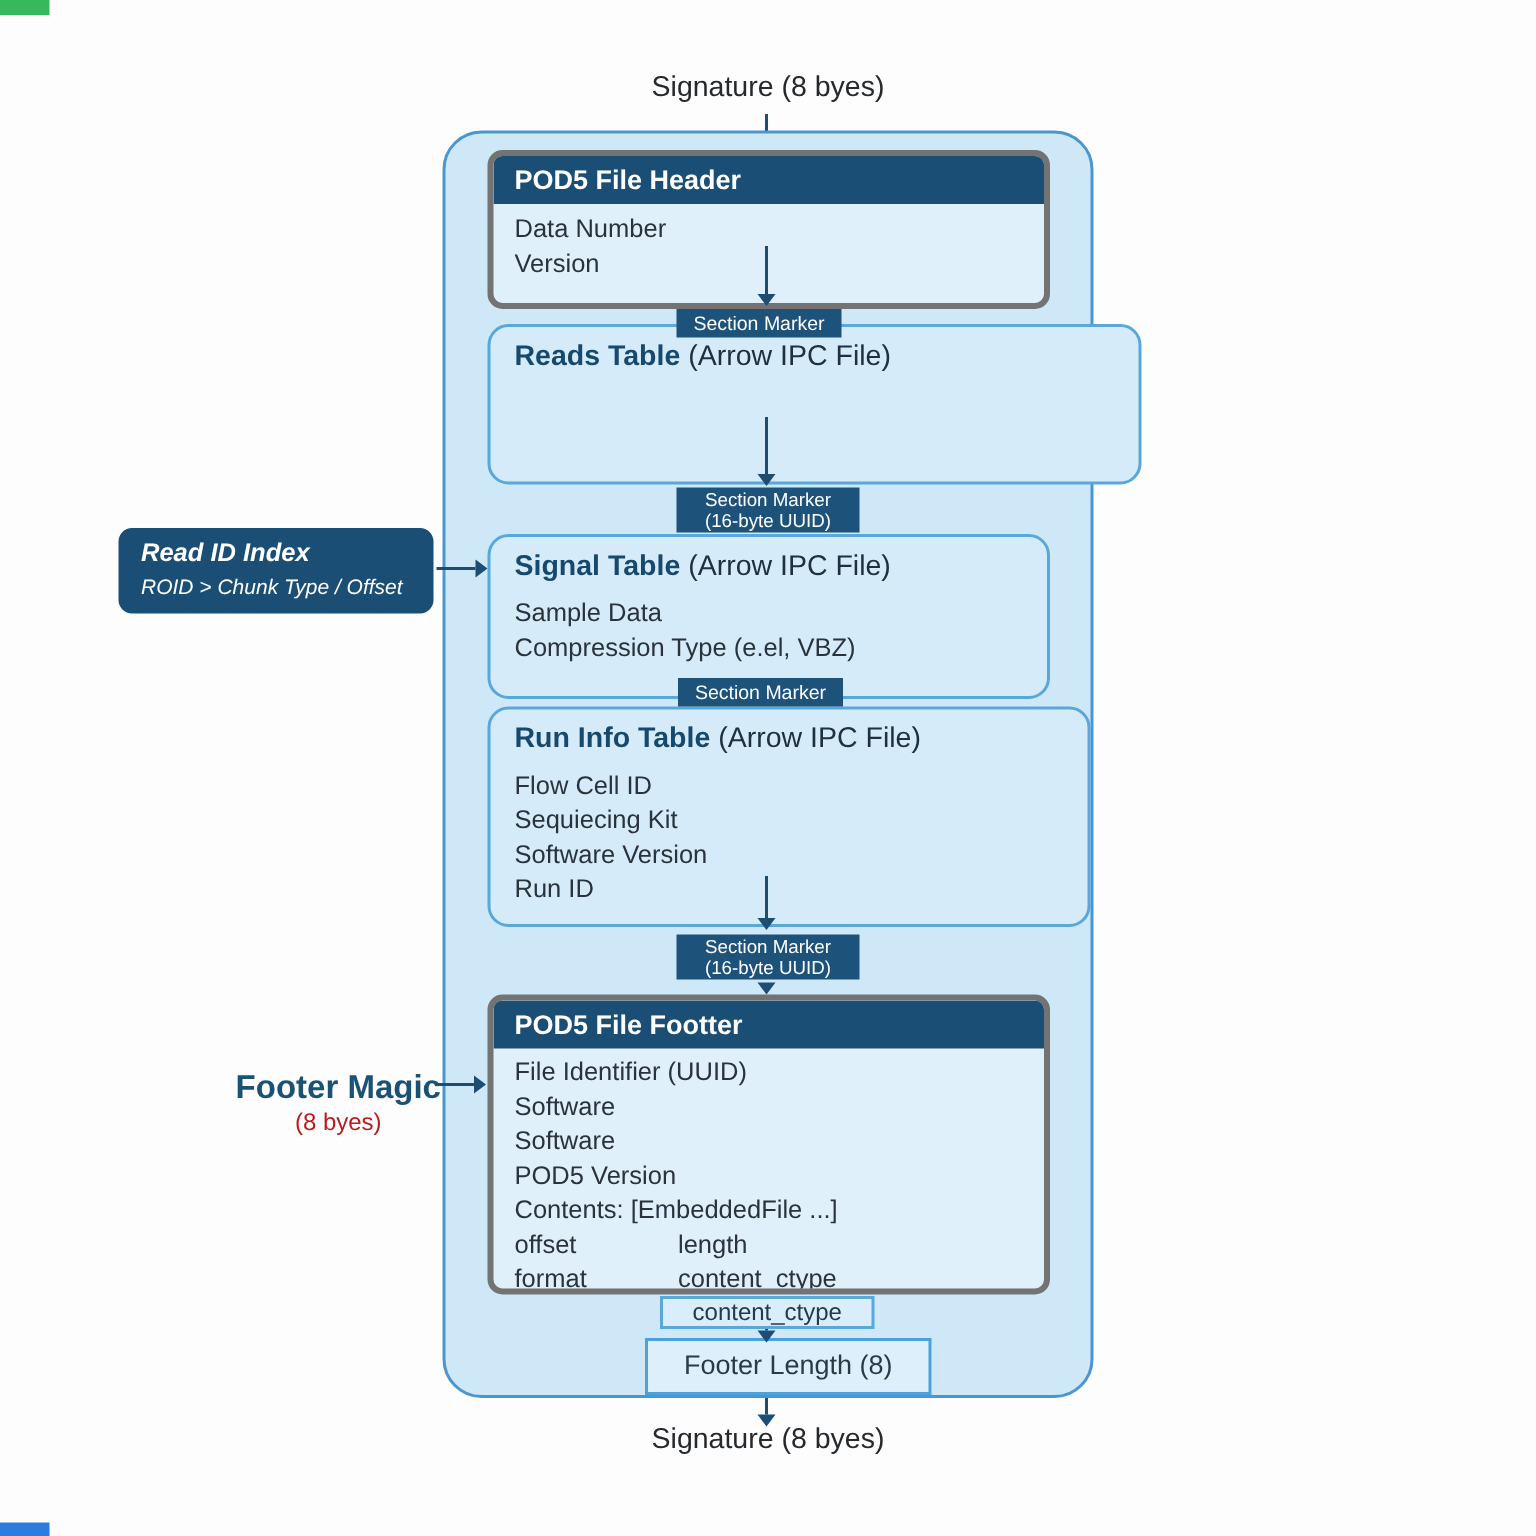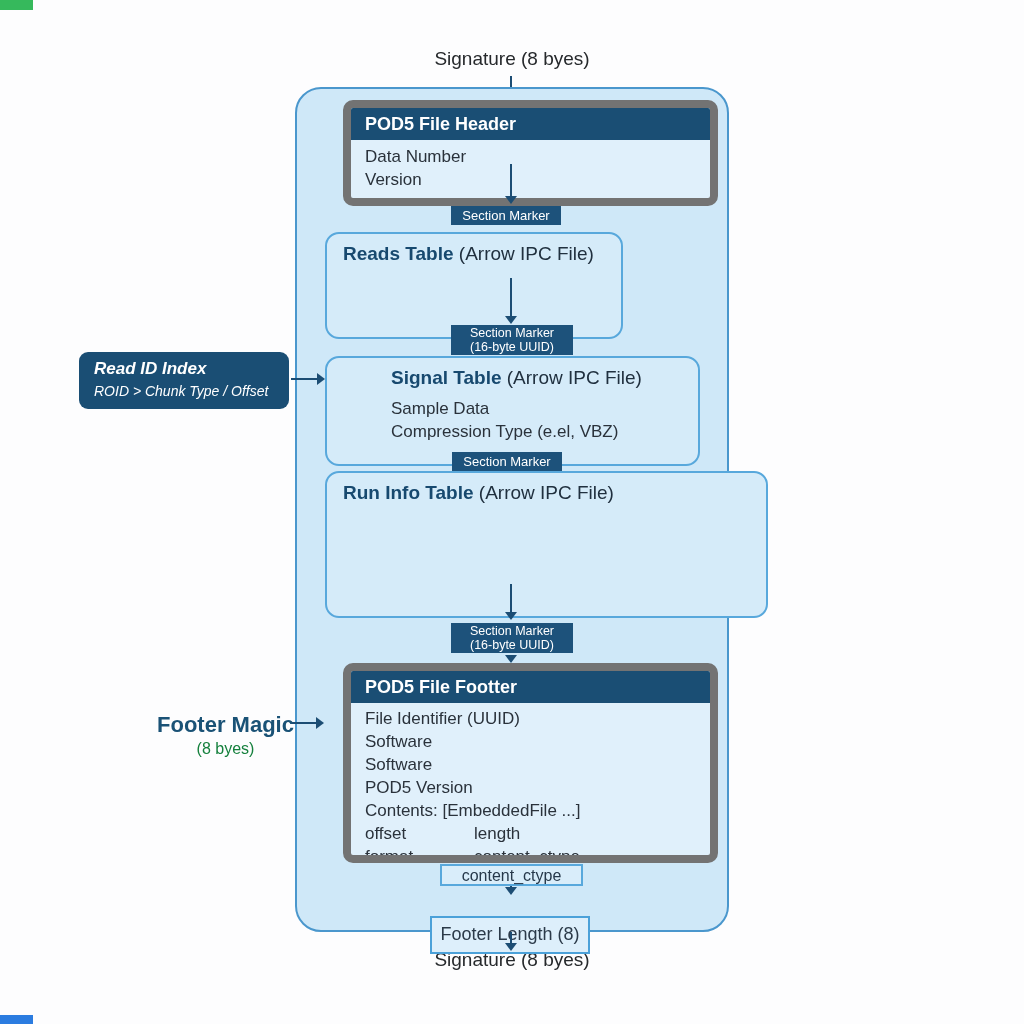--- a/index.html
+++ b/index.html
@@ -29,21 +29,21 @@
   .harrow::after{
     content:'';position:absolute;top:-5px;right:-8px;
     border:6px solid transparent;border-left:8px solid #1c4d74;border-right:none;
   }
   .arrowhead-only{
     width:0;height:0;border:6px solid transparent;
     border-top:8px solid #1c4d74;border-bottom:none;background:none;
   }
   
   .hdrbox{
-    background:#e0f0fb;border:8px solid #737373;border-radius:10px;overflow:hidden;margin-left:18px;
+    background:#e0f0fb;border:4px solid #737373;border-radius:10px;overflow:hidden;
   }
   .titlebar{
     background:#1a4e74;color:#ffffff;font-weight:bold;font-size:18px;
     line-height:32px;height:32px;padding-left:14px;
   }
   .hdr-items{font-size:17px;line-height:23px;color:#2a323b;padding:5px 14px 0;}
   
   .tbl{background:#d5ebf9;border:2px solid #58a8dc;border-radius:14px;overflow:hidden;}
   .tbl-title{font-size:19px;padding:9px 16px 0;color:#20303f;}
   .tbl-title b{color:#17496f;}
@@ -52,21 +52,21 @@
   .marker{background:#1d527b;color:#ffffff;text-align:center;z-index:5;}
   .marker1{font-size:13px;line-height:19px;}
   .marker2{font-size:12.5px;line-height:14px;padding-top:1px;}
   
   .readid{background:#1a4e74;border-radius:9px;color:#ffffff;padding:7px 0 0 15px;}
   .readid .t{font-size:17px;font-weight:bold;}
   .readid .s{font-size:14px;margin-top:4px;}
   
   .fmagic{text-align:center;}
   .fmagic .t{font-size:22px;font-weight:bold;color:#1a5276;}
-  .fmagic .s{font-size:16px;color:#15803d;margin-top:2px;}
+  .fmagic .s{font-size:16px;color:#b91c1c;margin-top:2px;}
   
   .colrow span.l{display:inline-block;width:109px;}
   
   .ctypebox{
     background:#d9edfa;border:2px solid #58a8dc;font-size:16px;color:#26384a;
     text-align:center;line-height:19px;z-index:6;
   }
   .flenbox{
     background:#ddeffb;border:2px solid #4ba1d9;font-size:18px;color:#2b3a49;
     text-align:center;line-height:33px;z-index:6;
@@ -88,48 +88,54 @@
   <div class="titlebar">POD5 File Header</div>
   <div class="hdr-items">
     <div>Data Number</div>
     <div>Version</div>
   </div>
 </div>
 <div class="abs varrow z10" style="left:510px;top:164px;height:32px;"></div>
 
 <div class="abs marker marker1" style="left:451px;top:206px;width:110px;height:19px;">Section Marker</div>
 
-<div class="abs tbl" style="left:325px;top:232px;width:298px;height:107px;">
+<div class="abs tbl" style="left:325px;top:216px;width:436px;height:107px;">
   <div class="tbl-title"><b>Reads Table</b><span> (Arrow IPC File)</span></div>
 </div>
 <div class="abs varrow z10" style="left:510px;top:278px;height:38px;"></div>
 
 <div class="abs marker marker2" style="left:451px;top:325px;width:122px;height:30px;">
   <div>Section Marker</div>
   <div>(16-byte UUID)</div>
 </div>
 
-<div class="abs tbl" style="left:325px;top:356px;width:375px;height:110px;padding-left:48px;">
+<div class="abs tbl" style="left:325px;top:356px;width:375px;height:110px;">
   <div class="tbl-title"><b>Signal Table</b><span> (Arrow IPC File)</span></div>
   <div class="tbl-items">
     <div>Sample Data</div>
     <div>Compression Type (e.el, VBZ)</div>
   </div>
 </div>
 
 <div class="abs readid" style="left:79px;top:352px;width:210px;height:57px;font-style:italic;">
   <div class="t">Read ID Index</div>
   <div class="s">ROID &gt; Chunk Type / Offset</div>
 </div>
 <div class="abs harrow" style="left:291px;top:378px;width:26px;"></div>
 
 <div class="abs marker marker1" style="left:452px;top:452px;width:110px;height:19px;">Section Marker</div>
 
-<div class="abs tbl" style="left:325px;top:471px;width:443px;height:147px;">
+<div class="abs tbl" style="left:325px;top:471px;width:402px;height:147px;">
   <div class="tbl-title"><b>Run Info Table</b><span> (Arrow IPC File)</span></div>
+  <div class="tbl-items">
+    <div>Flow Cell ID</div>
+    <div>Sequiecing Kit</div>
+    <div>Software Version</div>
+    <div>Run ID</div>
+  </div>
 </div>
 <div class="abs varrow z10" style="left:510px;top:584px;height:28px;"></div>
 
 <div class="abs marker marker2" style="left:451px;top:623px;width:122px;height:30px;">
   <div>Section Marker</div>
   <div>(16-byte UUID)</div>
 </div>
 <div class="abs arrowhead-only" style="left:505px;top:655px;"></div>
 
 <div class="abs hdrbox" style="left:325px;top:663px;width:375px;height:200px;">
@@ -150,16 +156,16 @@
 </div>
 
 <div class="abs fmagic" style="left:133px;top:712px;width:185px;">
   <div class="t">Footer Magic</div>
   <div class="s">(8 byes)</div>
 </div>
 <div class="abs harrow" style="left:292px;top:722px;width:24px;"></div>
 
 <div class="abs ctypebox" style="left:440px;top:864px;width:143px;height:22px;">content_ctype</div>
 <div class="abs varrow z10" style="left:510px;top:886px;height:1px;"></div>
-<div class="abs flenbox" style="left:430px;top:892px;width:160px;height:38px;margin-top:24px;">Footer Length (8)</div>
+<div class="abs flenbox" style="left:430px;top:892px;width:191px;height:38px;">Footer Length (8)</div>
 <div class="abs varrow z10" style="left:510px;top:932px;height:11px;"></div>
 
 <div class="abs sig" style="left:352px;top:949px;">Signature (8 byes)</div>
 
 </body></html>

